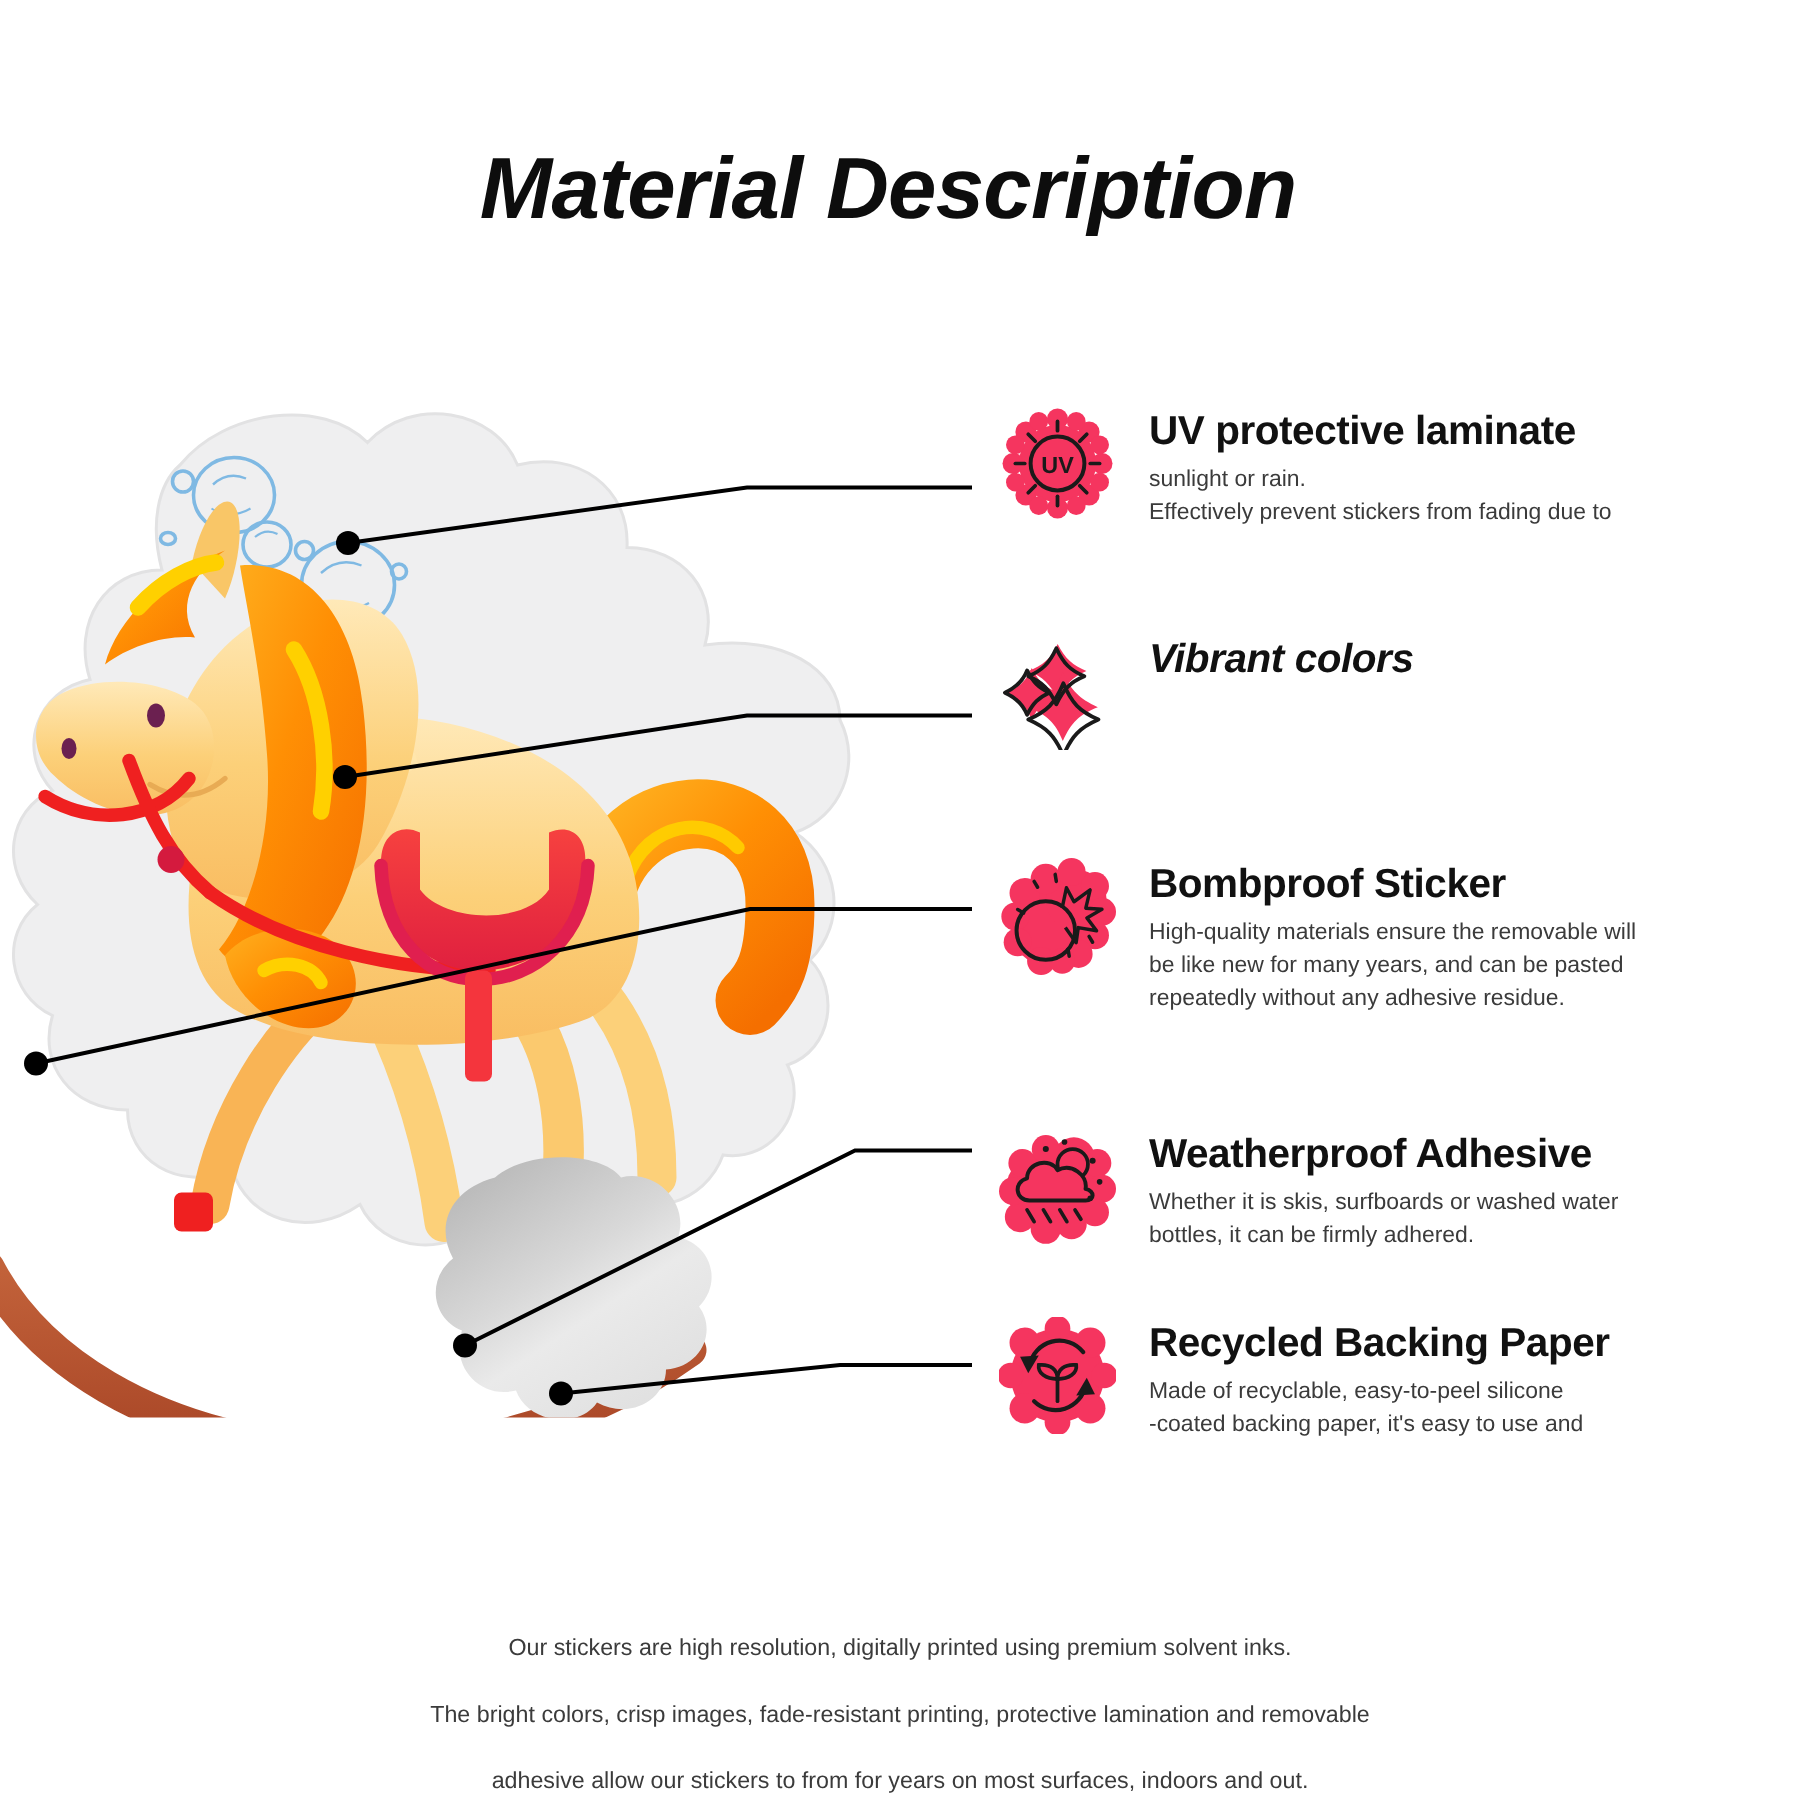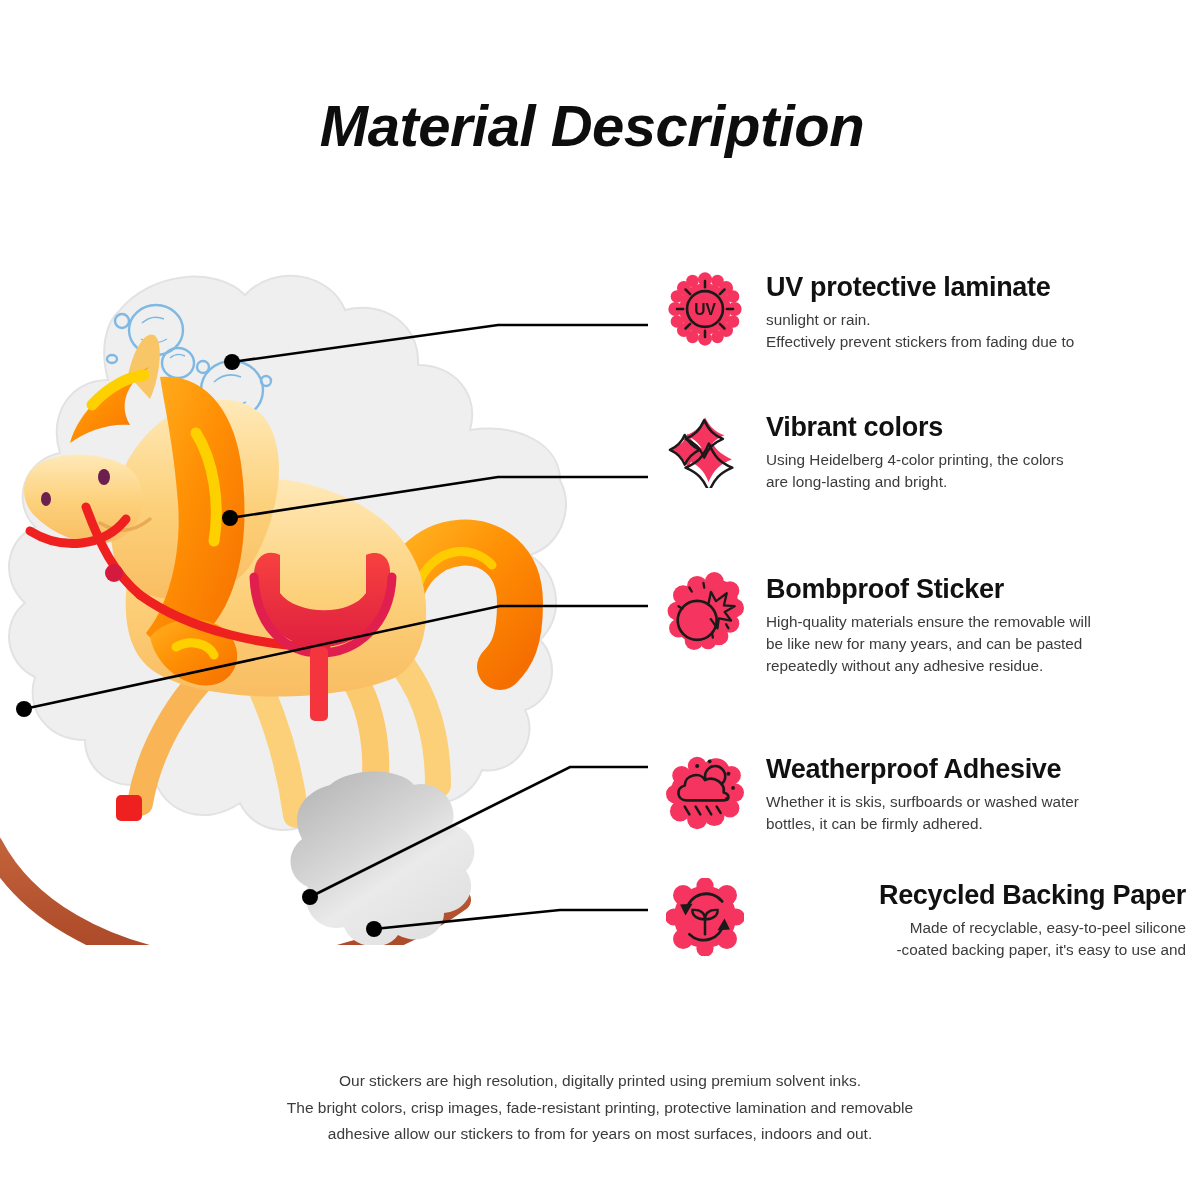--- a/index.html
+++ b/index.html
@@ -80,37 +80,37 @@
   }
   .feature-desc {
     margin-top: 7px;
     font-size: 15.3px;
     line-height: 1.42;
     color: #3b3b3b;
     font-weight: 400;
   }
 
   .f0 { top: 0px; }
-  .f1 { top: 140px; }
+  .f1 { top: 152px; font-style: italic; }
   .f2 { top: 302px; }
   .f3 { top: 470px; margin-top: 12px; }
-  .f4 { top: 608px; text-align: right; }
+  .f4 { top: 608px; }
 
   
   .footer {
     position: absolute;
     left: 0;
     top: 1068px;
     width: 1200px;
     text-align: center;
     font-size: 15.5px;
     line-height: 1.72;
     color: #3b3b3b;
   }
-  .footer div { white-space: nowrap; }
+  .footer div { white-space: nowrap; margin-top: 18px; }
 </style>
 </head>
 <body>
 
 <h1 class="page-title">Material Description</h1>
 
 <div class="illustration">
   <svg viewBox="0 0 600 690" xmlns="http://www.w3.org/2000/svg">
     <defs>
       <linearGradient id="gBody" x1="0" y1="0" x2="0" y2="1">
@@ -325,24 +325,20 @@
         </g>
         <g fill="none" stroke="#1a1a1a" stroke-width="3.2" stroke-linejoin="round">
           <path d="M49 13 C55 26 61 32 73 37 C61 42 55 48 49 61 C43 48 37 42 25 37 C37 32 43 26 49 13 Z"></path>
           <path d="M24 32 C29 42 34 47 43 51 C34 55 29 60 24 70 C20 60 14 55 5 51 C14 47 20 42 24 32 Z"></path>
           <path d="M55 43 C62 60 69 67 85 74 C69 81 62 88 55 105 C48 88 41 81 25 74 C41 67 48 60 55 43 Z"></path>
         </g>
       </svg>
     </div>
     <div class="feature-text">
       <div class="feature-title">Vibrant colors</div>
-      <div class="feature-desc">
-        <div>Using Heidelberg 4-color printing, the colors</div>
-        <div>are long-lasting and bright.</div>
-      </div>
     </div>
   </div>
 
   <div class="feature f2">
     <div class="feature-icon">
       <svg viewBox="0 0 100 100" xmlns="http://www.w3.org/2000/svg">
         <g fill="#F5355F">
           <circle cx="42" cy="60" r="32"></circle>
             <circle cx="66" cy="36" r="26"></circle>
           <circle cx="22" cy="30" r="13"></circle>

